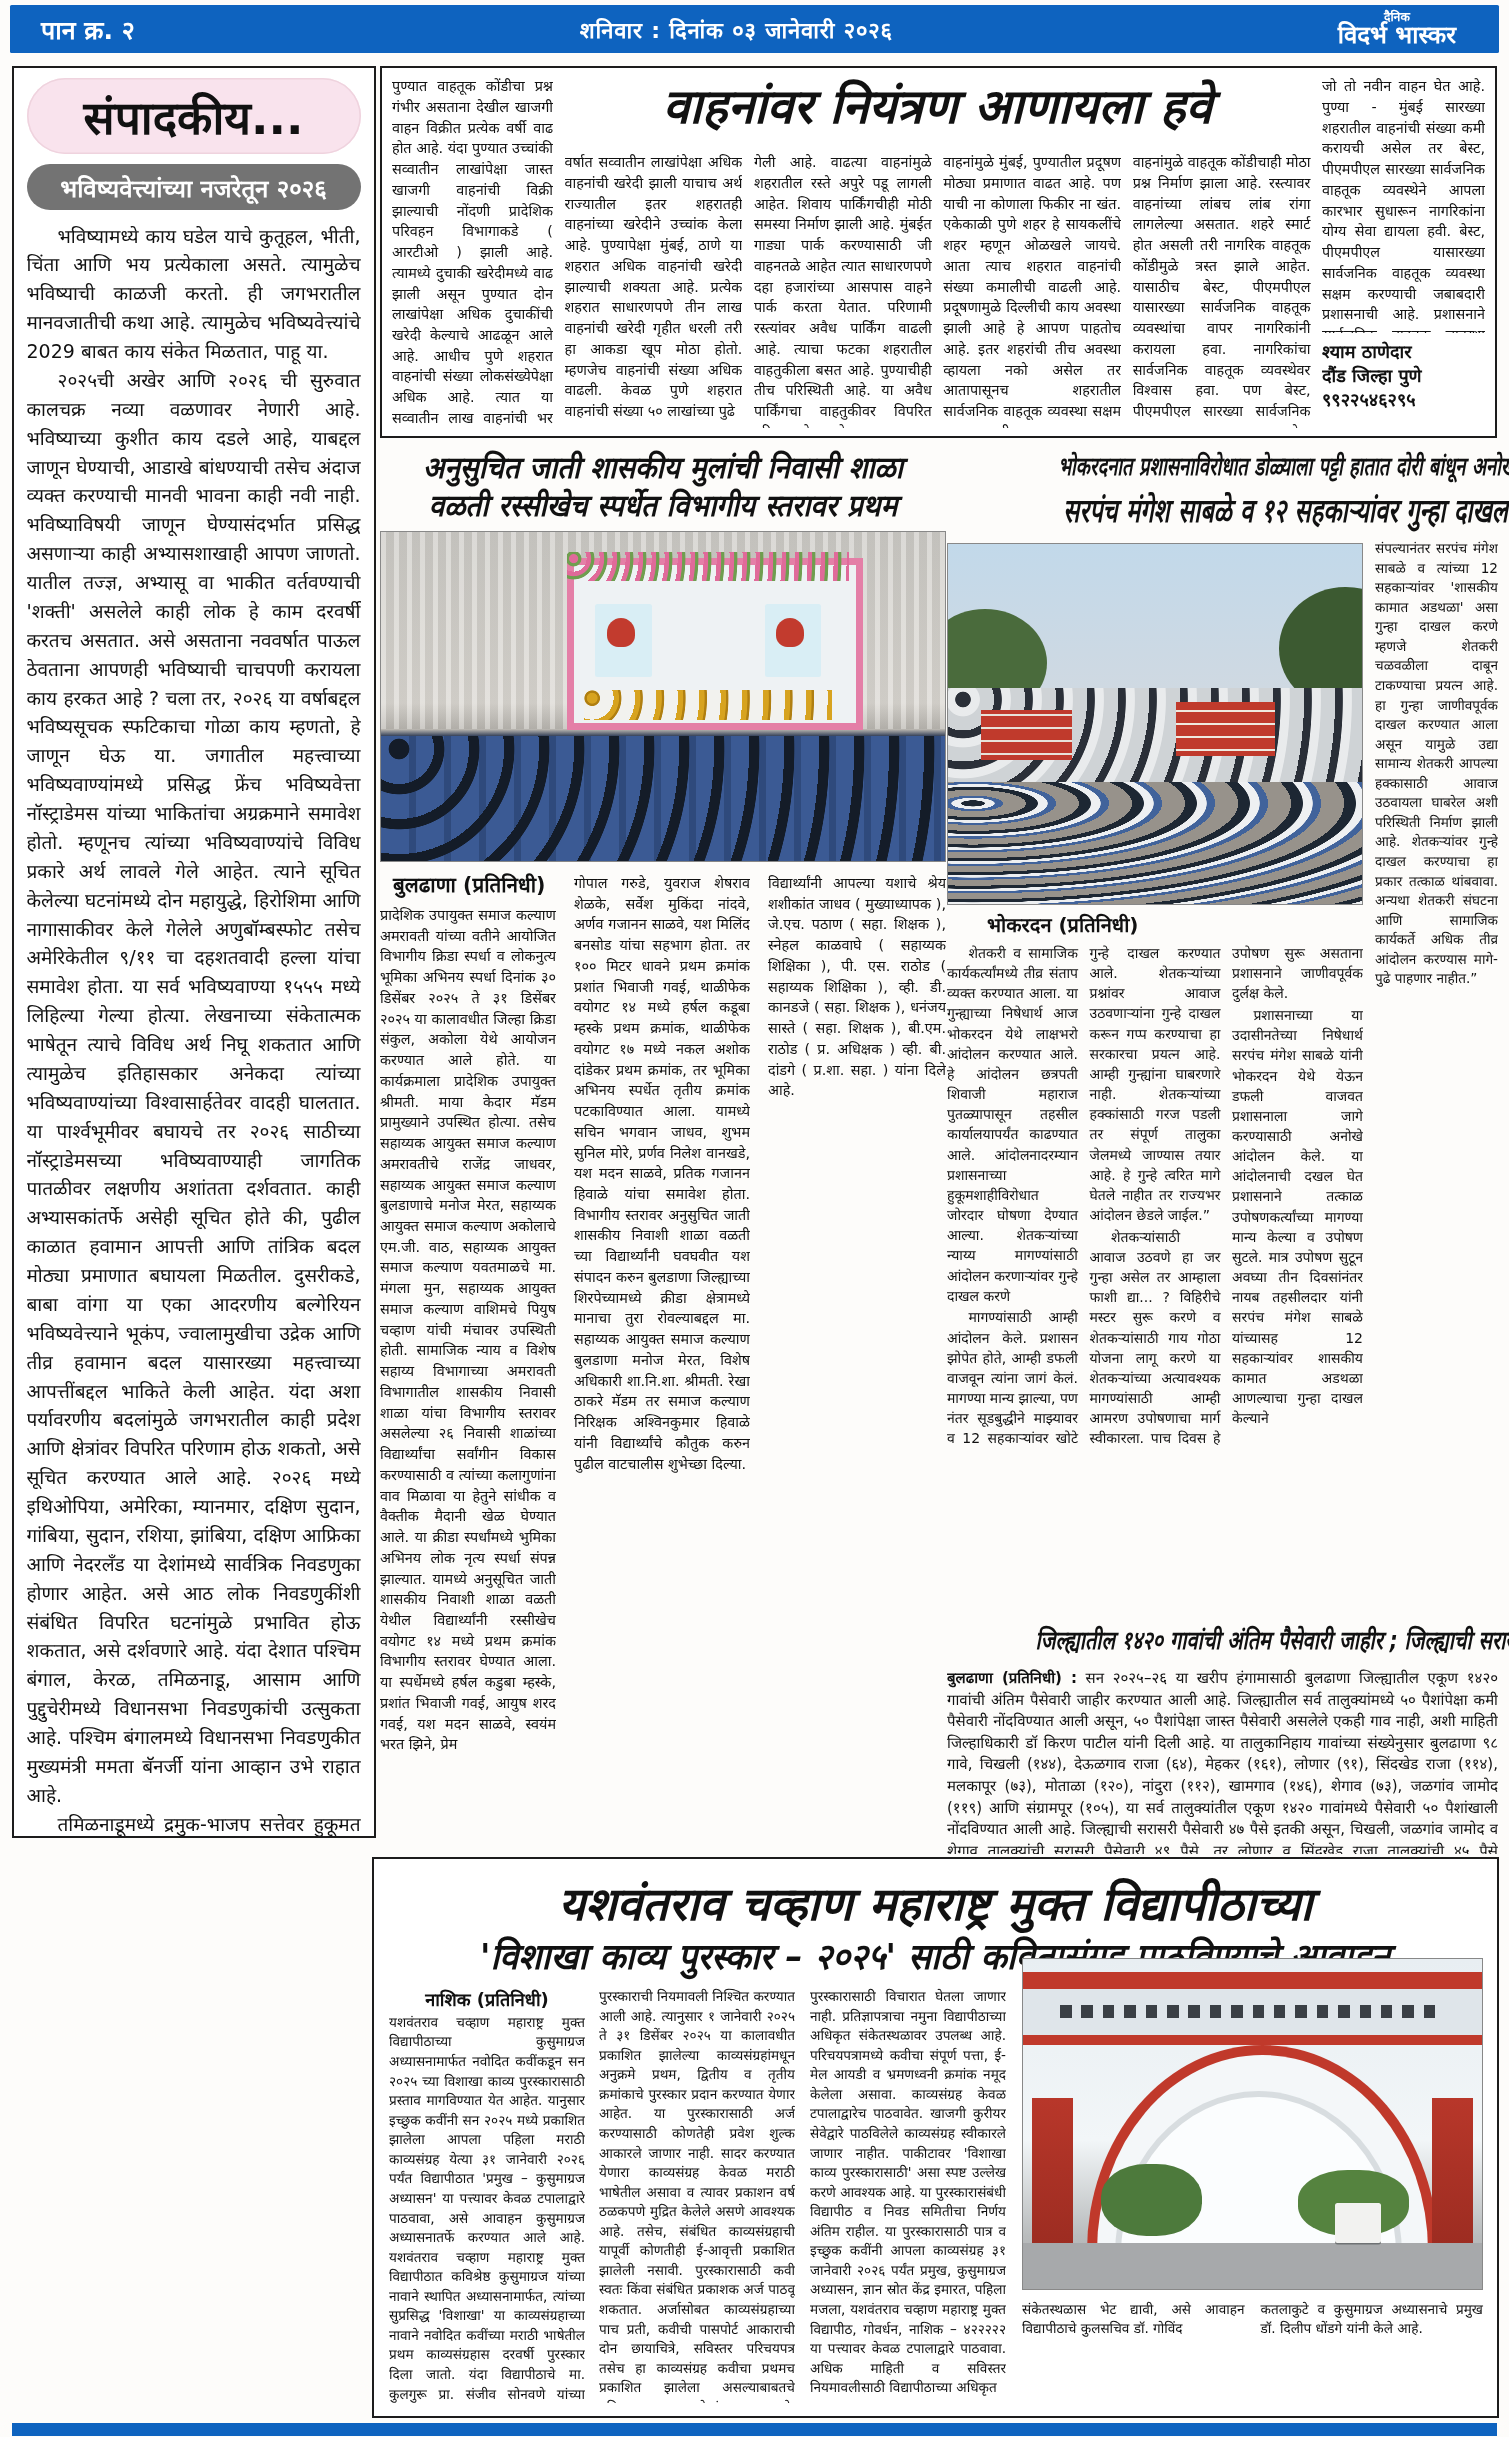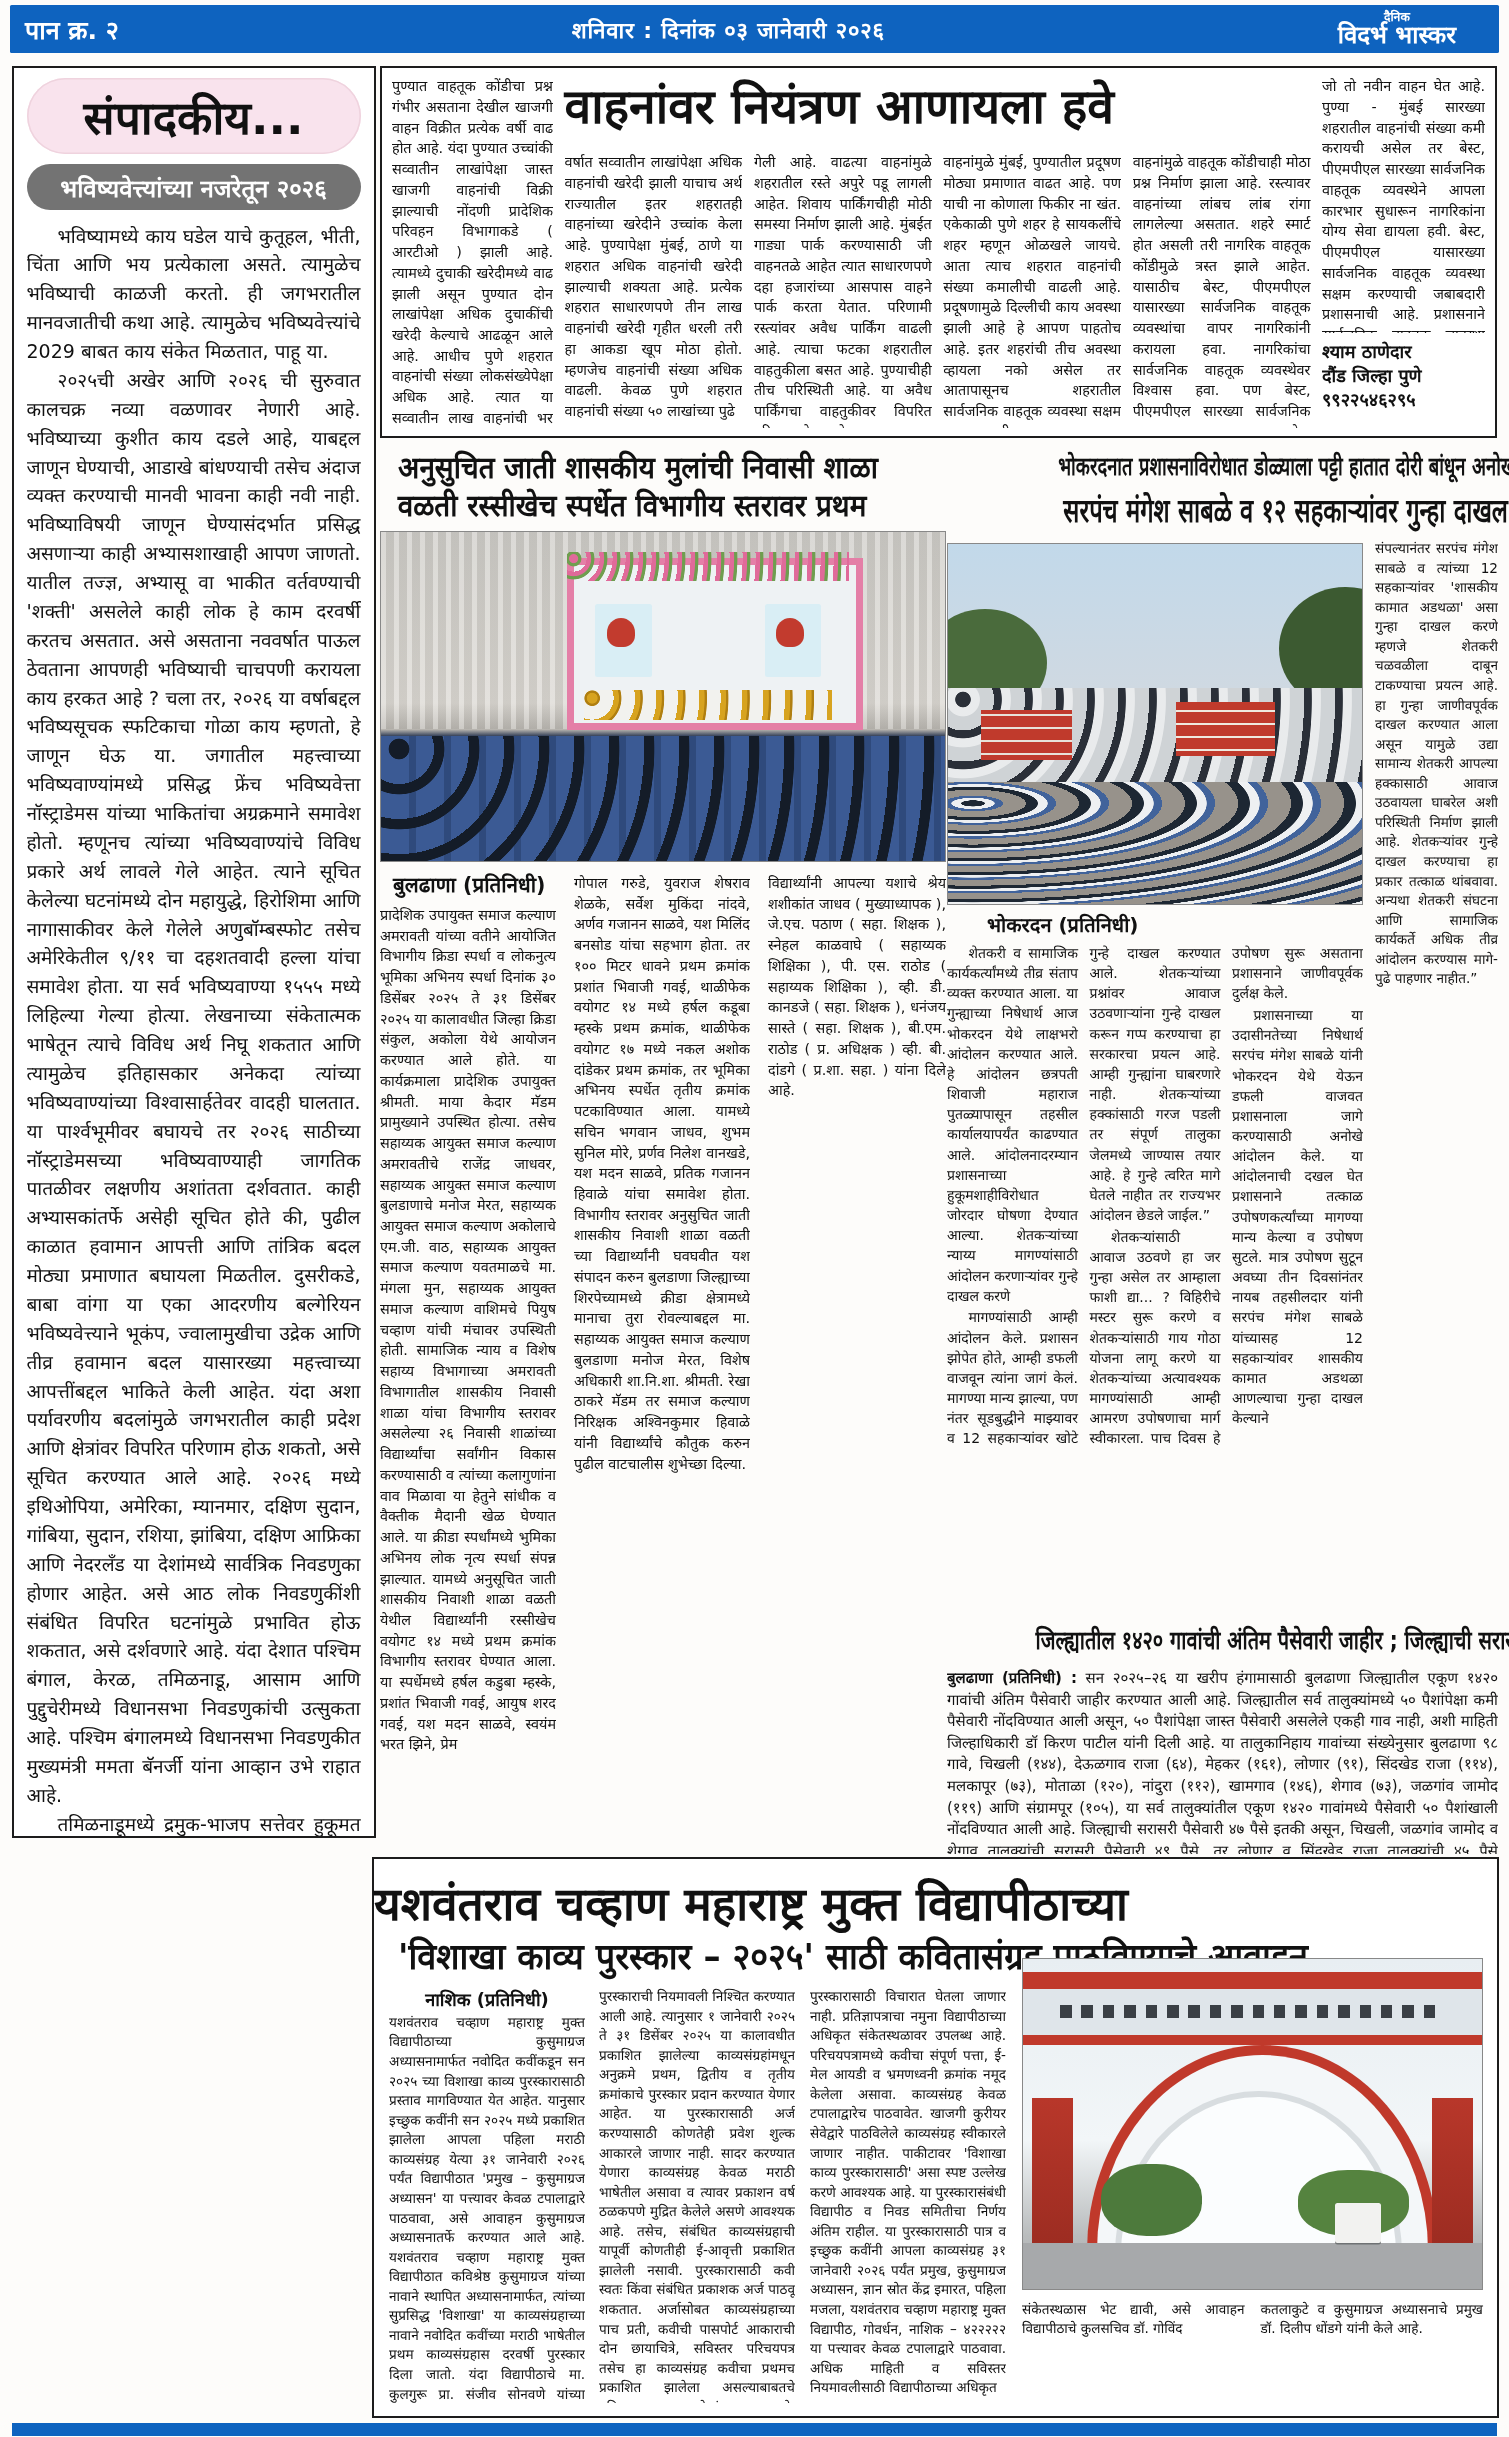--- a/index.html
+++ b/index.html
@@ -1,38 +1,38 @@
 <!DOCTYPE html>
 <html style="font-size:13px"><head>
 <meta charset="utf-8">
 <style>
   html,body{margin:0;padding:0;background:#e9e7e2;}
   .page{position:relative;width:1509px;height:2438px;background:#fdfcfa;margin:0 auto;
         font-family:"DejaVu Sans","Liberation Sans",sans-serif;color:#111;overflow:hidden;}
   .abs{position:absolute;box-sizing:border-box;}
   
   .masthead{background:#0e63bf;color:#fff;display:flex;align-items:center;border-radius:1.6px;}
-  .masthead .pageno{font-size:25px;font-weight:bold;margin-left:15px;}
+  .masthead .pageno{font-size:25px;font-weight:bold;margin-left:31px;}
   .masthead .date{flex:1;text-align:center;font-size:22px;font-weight:bold;letter-spacing:0.8px;}
   .masthead .brand{margin-right:43px;text-align:center;line-height:1.02;}
   .masthead .brand .b-top{font-size:12.3px;font-weight:bold;display:block;}
   .masthead .brand .b-main{font-size:24px;font-weight:bold;display:block;}
   
   .edit-panel{border:2.5px solid #1c1c1c;background:#fff;padding:10px 13px;overflow:hidden;}
   .edit-title{background:#f9e3ed;border-radius:38px;height:76px;display:flex;align-items:center;
               justify-content:center;font-size:46px;font-weight:bold;box-shadow:0 0 0 1.6px #efd3de inset;}
   .edit-sub{background:#737373;border-radius:23px;height:46px;margin-top:10px;display:flex;align-items:center;
             justify-content:center;font-size:24px;font-weight:bold;color:#fff;}
   .edit-body{margin-top:11.5px;height:2106px;overflow:hidden;font-size:19px;line-height:1.52;text-align:justify;}
   .edit-body p{margin:0;text-indent:31px;}
   
   .box{border:2.5px solid #1c1c1c;background:#fff;}
   .coltext{font-size:14.4px;line-height:1.44;text-align:justify;overflow:hidden;}
   .byline{font-weight:bold;font-size:20px;}
-  .headline{font-weight:bold;white-space:nowrap;overflow:visible;}
+  .headline{font-weight:bold;text-align:center;white-space:nowrap;overflow:visible;font-style:italic;}
   .headline>span{display:inline-block;transform-origin:center;}
   .cols3{column-gap:11.5px;column-count:3;}
   .cols3 p{margin:0 0 1.6px 0;text-indent:21.4px;}
   
   .photo{overflow:hidden;position:absolute;box-sizing:border-box;border:0.8px solid #888;}
   .ph-part{position:absolute;}
   .sign{font-weight:bold;font-size:18px;line-height:1.35;margin-top:6.6px;}
   .caption{display:flex;gap:15px;font-size:13.6px;line-height:1.4;text-align:justify;}
   .caption span{flex:1;}
   .bottombar{background:#0e63bf;}

